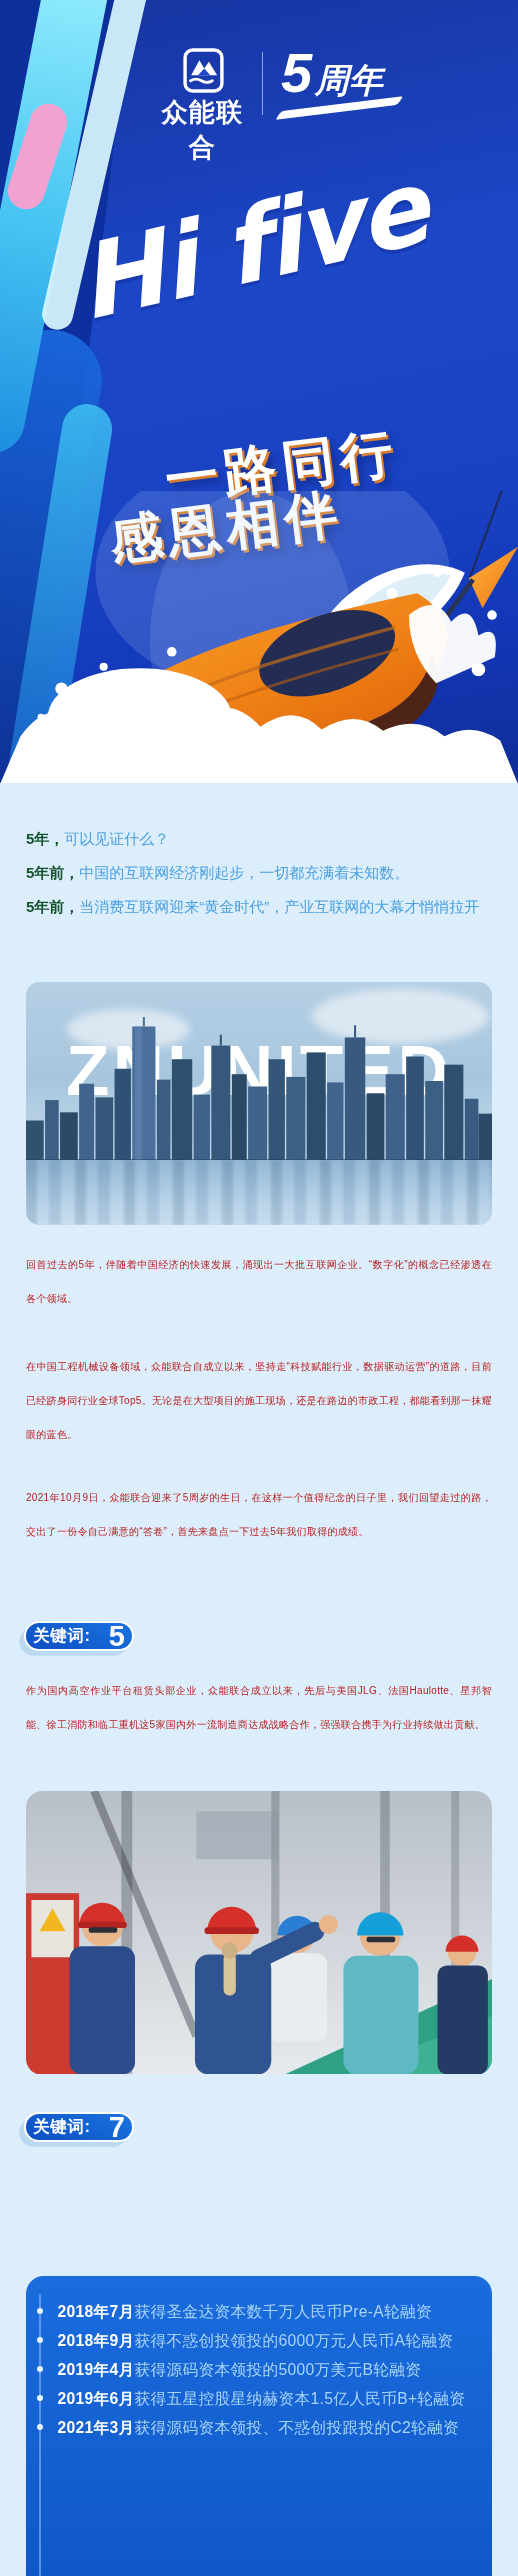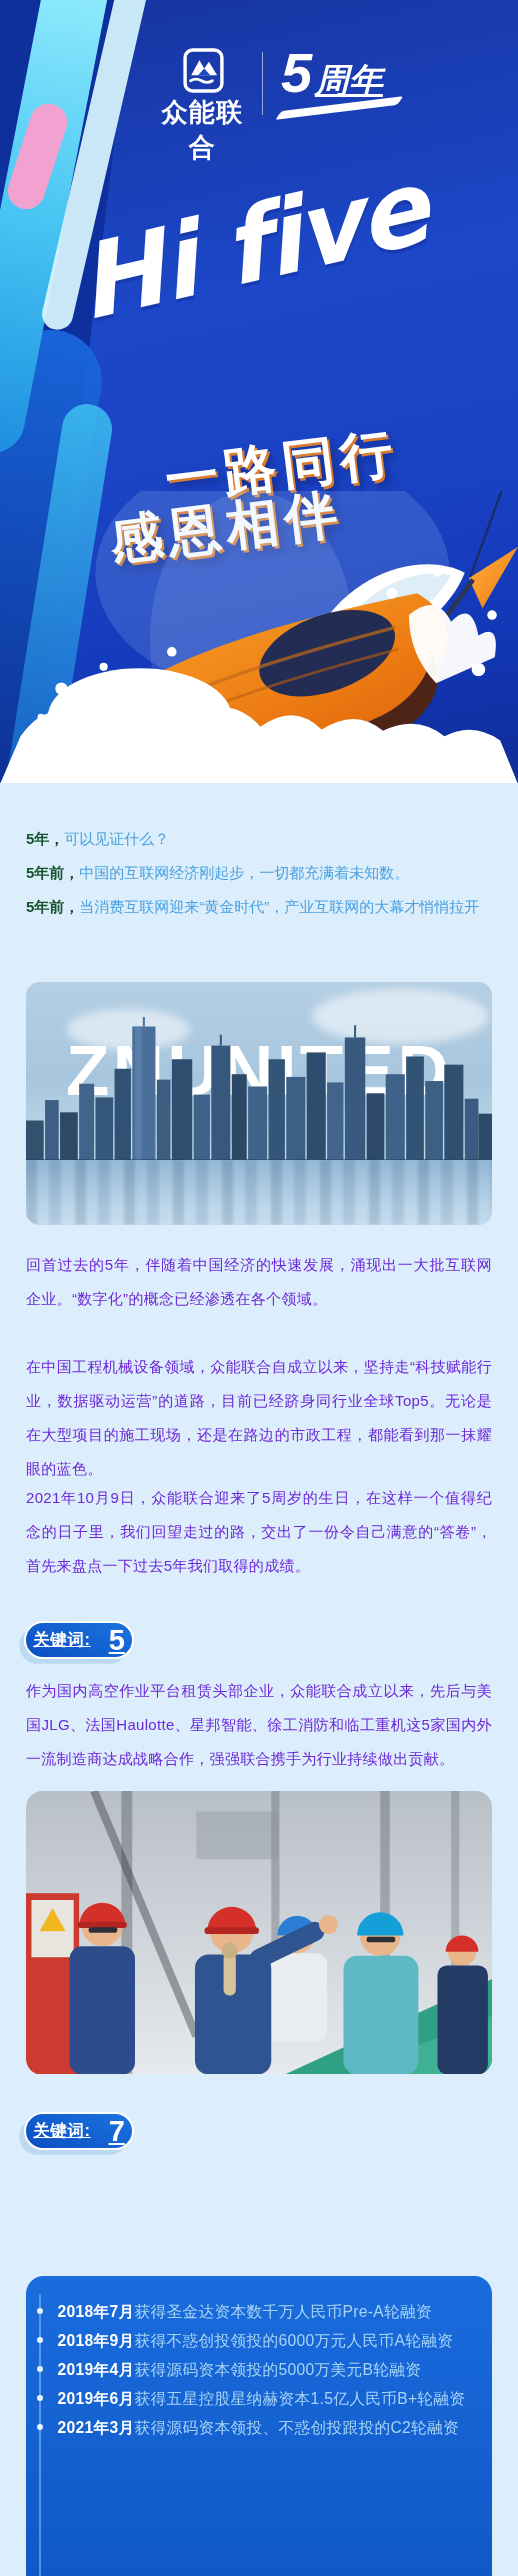--- a/index.html
+++ b/index.html
@@ -15,54 +15,54 @@
   .rb-light{left:80px;top:-34px;width:31px;height:368px;background:#d9f7ff;border-radius:16.4px;transform:rotate(13deg);opacity:.92;}
   .rb-mid{left:-34px;top:327px;width:102px;height:491px;background:linear-gradient(180deg,#1a6ae0,#0c2d90);border-radius:52px;transform:rotate(10deg);opacity:.9;}
   .rb-cyan2{left:35px;top:402px;width:50px;height:395px;background:linear-gradient(180deg,#40c8f4,#1668d0);border-radius:27px;transform:rotate(9deg);opacity:.8;}
   .rb-pink{left:19px;top:102px;width:37px;height:109px;background:#f2a2d0;border-radius:19px;transform:rotate(18deg);}
 
   .brand-icon{position:absolute;left:183px;top:48px;width:41px;height:45px;}
   .brand-text{position:absolute;left:155px;top:95px;width:95px;text-align:center;color:#fff;font-size:26px;font-weight:bold;letter-spacing:1.4px;}
   .brand-divider{position:absolute;left:262px;top:52px;width:1.4px;height:63px;background:rgba(255,255,255,.55);}
   .anniv{position:absolute;left:281px;top:40px;color:#fff;font-style:italic;font-weight:900;white-space:nowrap;}
   .anniv .num{font-size:56px;letter-spacing:0;}
-  .anniv .lbl{font-size:34px;margin-left:2.7px;text-decoration:underline;}
+  .anniv .lbl{font-size:34px;margin-left:2.7px;}
   .anniv-swoosh{position:absolute;left:278px;top:104px;width:123px;height:7.5px;background:#fff;border-radius:2.7px;transform:rotate(-7deg) skewX(-42deg);}
 
   .hifive{position:absolute;left:20.5px;top:184px;width:477px;text-align:center;color:#fff;
     font-family:"DejaVu Sans",sans-serif;font-style:italic;font-weight:900;font-size:102px;letter-spacing:-2.7px;
     transform:rotate(-13deg) skewX(-6deg);text-shadow:0 3.4px 0 rgba(14,36,130,.35);}
   .slogan{position:absolute;left:0;width:518px;text-align:center;color:#fff;font-weight:900;font-size:53px;letter-spacing:5.5px;
     text-shadow:2px 2.7px 0 #d87c30,4.8px 6.8px 8.2px rgba(10,22,90,.55);}
   .slogan1{top:434px;transform:rotate(-7deg) translateX(23px);}
   .slogan2{top:488px;transform:rotate(-7deg) translateX(-33px);}
   .boat{position:absolute;left:0;top:491px;width:518px;height:293px;}
 
   
   .intro{position:absolute;left:26px;top:822px;width:477px;}
   .intro-line{height:34px;line-height:34px;font-size:15px;white-space:nowrap;}
   .intro-prefix{color:#14532d;font-weight:bold;margin-top:48px;}
   .intro-rest{color:#4aa0e0;}
 
-  .para{position:absolute;left:26px;width:466px;margin:0;font-size:15px;line-height:34px;color:#6d28d9;text-align:justify;letter-spacing:0.3px;}
+  .para{position:absolute;left:26px;width:466px;margin:0;font-size:10px;line-height:34px;color:#b91c1c;text-align:justify;letter-spacing:0.3px;}
   .p1{top:1248px;} .p2{top:1350px;} .p3{top:1481px;} .p4{top:1674px;} .p5{top:2165px;}
 
   .city{position:absolute;left:26px;top:982px;width:466px;height:243px;margin:0;border-radius:13.6px;overflow:hidden;}
   .city-sky{position:absolute;inset:0;background:linear-gradient(180deg,#b5cfe4 0%,#a7c6de 40%,#c6dcec 75%,#cfe2f0 100%);}
   .cloud{position:absolute;background:rgba(255,255,255,.55);border-radius:50%;filter:blur(4.1px);}
   .city-watermark{position:absolute;left:0;top:48px;width:466px;text-align:center;color:#fff;font-weight:bold;font-size:71px;letter-spacing:3.4px;font-family:"Liberation Sans",sans-serif;}
   .city-skyline{position:absolute;left:0;bottom:65px;width:466px;height:143px;}
   .city-water{position:absolute;left:0;bottom:0;width:466px;height:65px;background:linear-gradient(180deg,#8fb4d2,#bcd6ea 70%,#c9dff0);}
   .city-reflect{position:absolute;inset:0;opacity:.45;filter:blur(1.4px);
     background:repeating-linear-gradient(90deg,rgba(42,72,110,.40) 0 11px,rgba(170,200,228,.30) 11px 23px,rgba(60,95,140,.35) 23px 35px,rgba(190,215,235,.28) 35px 49px);}
   .shoreline{position:absolute;left:0;bottom:64px;width:466px;height:2px;background:#24405e;opacity:.6;}
 
-  .badge{position:absolute;left:24px;width:110px;height:38px;border-radius:19px;display:flex;align-items:center;justify-content:center;gap:18px;
+  .badge{position:absolute;left:24px;width:110px;height:30px;border-radius:19px;display:flex;align-items:center;justify-content:center;gap:18px;
     background:linear-gradient(205deg,#1a74e0,#0c4ec2);border:2px solid #fff;box-sizing:border-box;
-    box-shadow:-5.5px 5.5px 0 -0.7px #bcd9f2;color:#fff;text-decoration:underline;}
+    box-shadow:-5.5px 5.5px 0 -0.7px #bcd9f2;color:#fff;}
   .badge-5{top:1621px;} .badge-7{top:2112px;}
   .badge .b-label{font-size:16.4px;font-weight:bold;letter-spacing:0.7px;}
   .badge .b-value{font-size:29px;font-weight:bold;line-height:1;}
 
   .photo{position:absolute;left:26px;top:1791px;width:466px;height:284px;margin:0;border-radius:16.4px;overflow:hidden;}
 
   .funding-box{position:absolute;left:26px;top:2276px;width:466px;height:324px;box-sizing:border-box;border-radius:17.7px;
     background:linear-gradient(180deg,#1a6cdd,#0f56c6);padding:20.5px 17.7px 16.4px 11px;}
   .funding-box::before{content:"";position:absolute;left:13px;top:17.7px;bottom:20.5px;width:2px;background:rgba(170,215,255,.45);border-radius:1.4px;}
   .timeline{list-style:none;margin:0;padding:0;}

